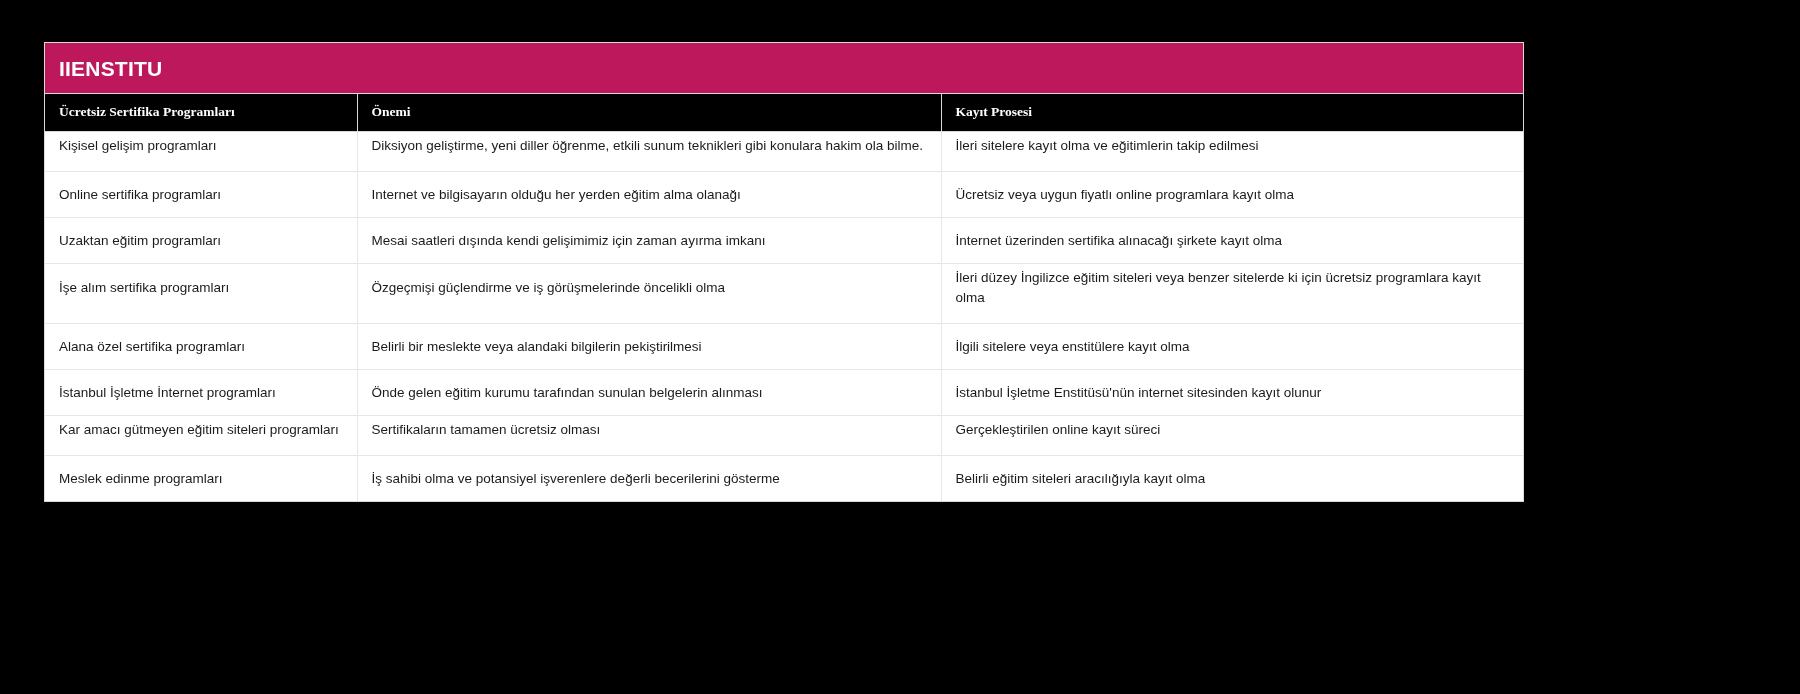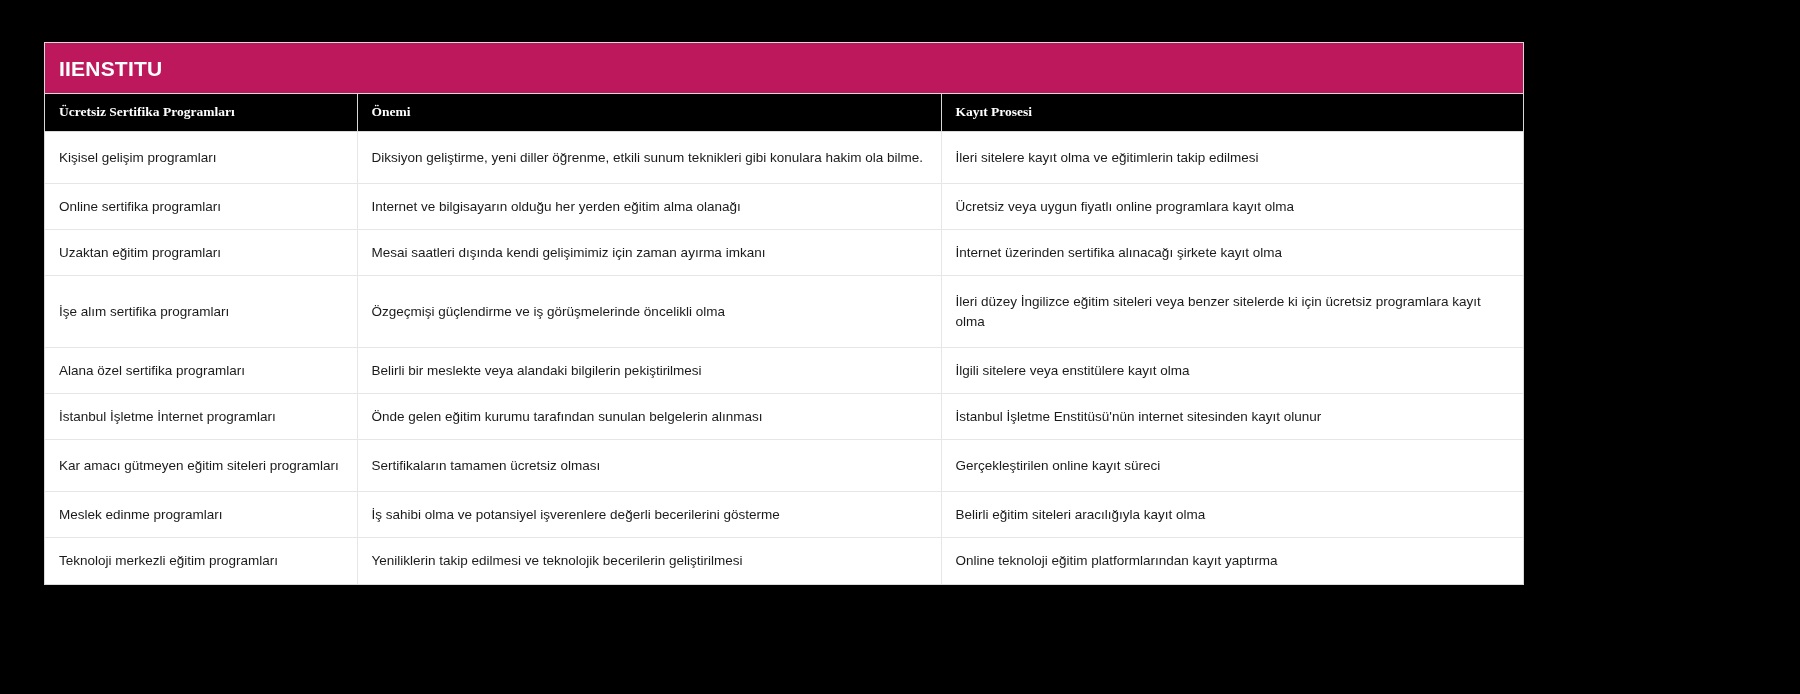--- a/index.html
+++ b/index.html
@@ -86,21 +86,21 @@
     text-align: left;
     vertical-align: middle;
     padding: 13px 14px 13px 14px;
     border-right: 1px solid #e6e6e6;
     border-bottom: 1px solid #e6e6e6;
     box-sizing: border-box;
   }
   tbody td:last-child { border-right: none; }
   tbody tr:last-child td { border-bottom: none; }
 
-  tbody tr.tall td { padding-top: 16px; padding-bottom: 16px; }
+  tbody tr.tall td { padding-top: 4px; padding-bottom: 16px; }
 </style>
 </head>
 <body>
 
 <div id="stage">
   <div class="table-wrap">
 
     <div class="brand-band">
       <span class="brand-title">IIENSTITU</span>
     </div>
@@ -152,22 +152,17 @@
         <tr class="tall">
           <td>Kar amacı gütmeyen eğitim siteleri programları</td>
           <td>Sertifikaların tamamen ücretsiz olması</td>
           <td>Gerçekleştirilen online kayıt süreci</td>
         </tr>
         <tr>
           <td>Meslek edinme programları</td>
           <td>İş sahibi olma ve potansiyel işverenlere değerli becerilerini gösterme</td>
           <td>Belirli eğitim siteleri aracılığıyla kayıt olma</td>
         </tr>
-        <tr>
-          <td>Teknoloji merkezli eğitim programları</td>
-          <td>Yeniliklerin takip edilmesi ve teknolojik becerilerin geliştirilmesi</td>
-          <td>Online teknoloji eğitim platformlarından kayıt yaptırma</td>
-        </tr>
       </tbody>
     </table>
 
   </div>
 </div>
 
 </body></html>

